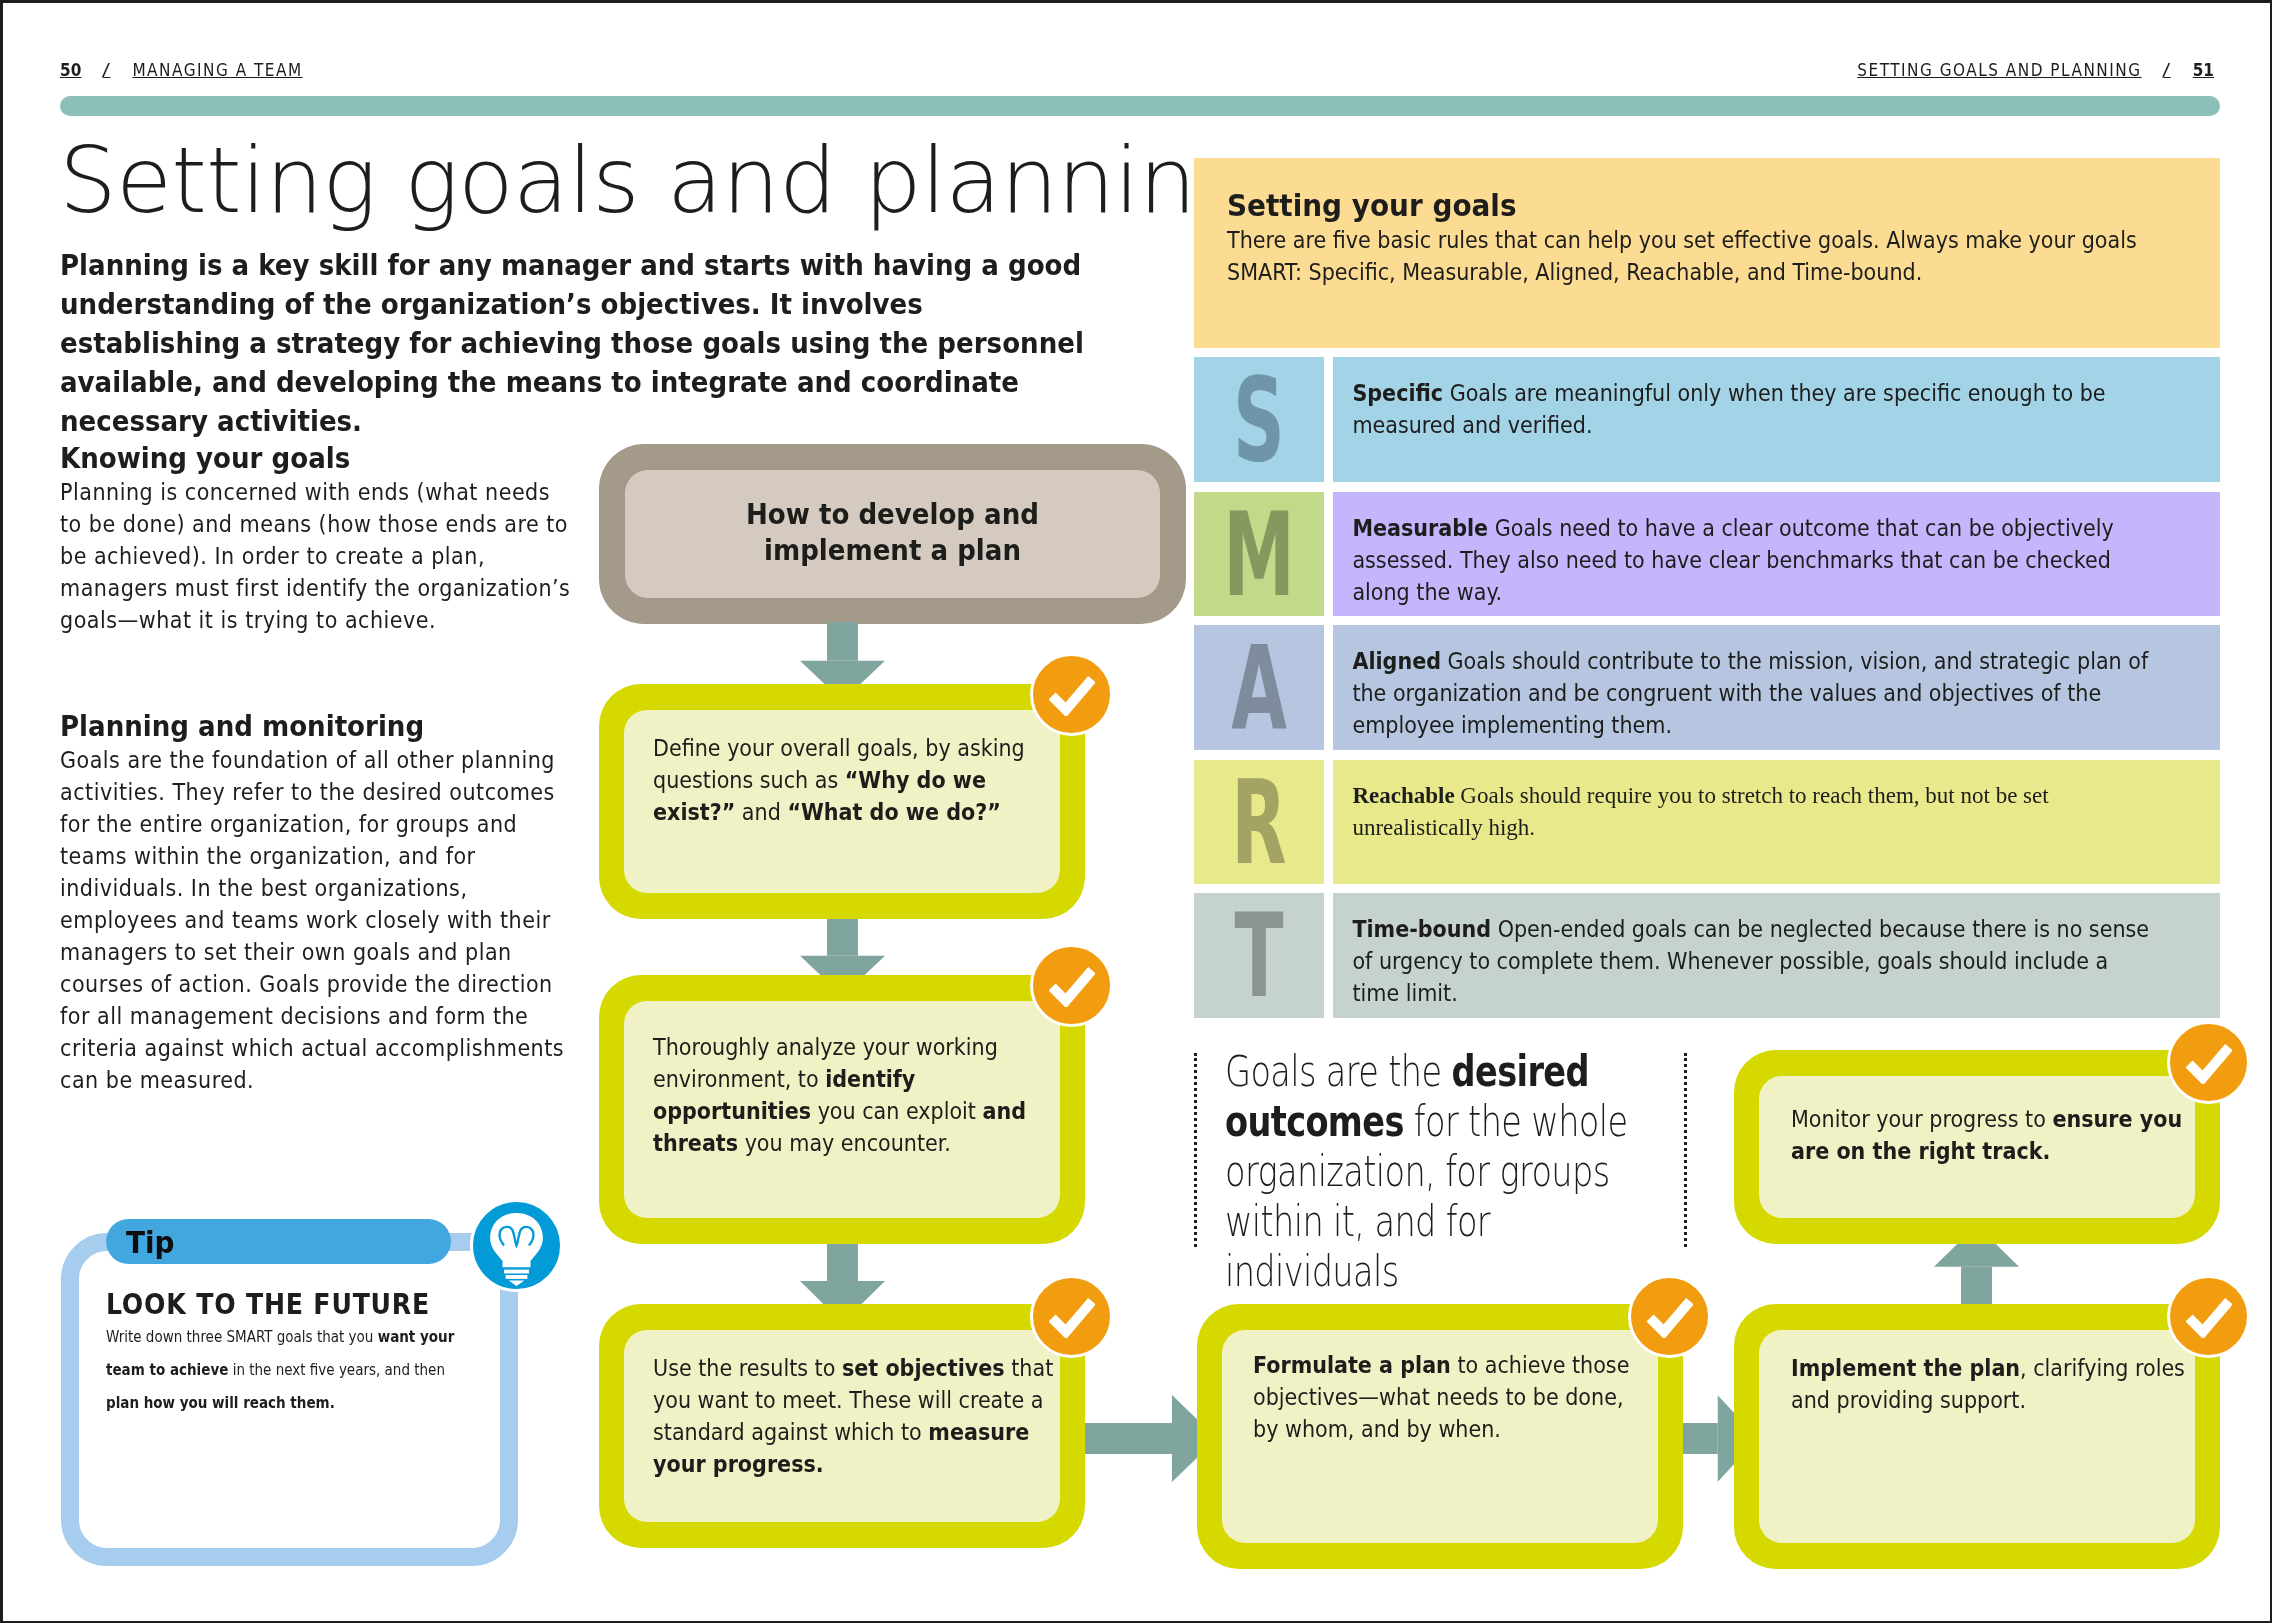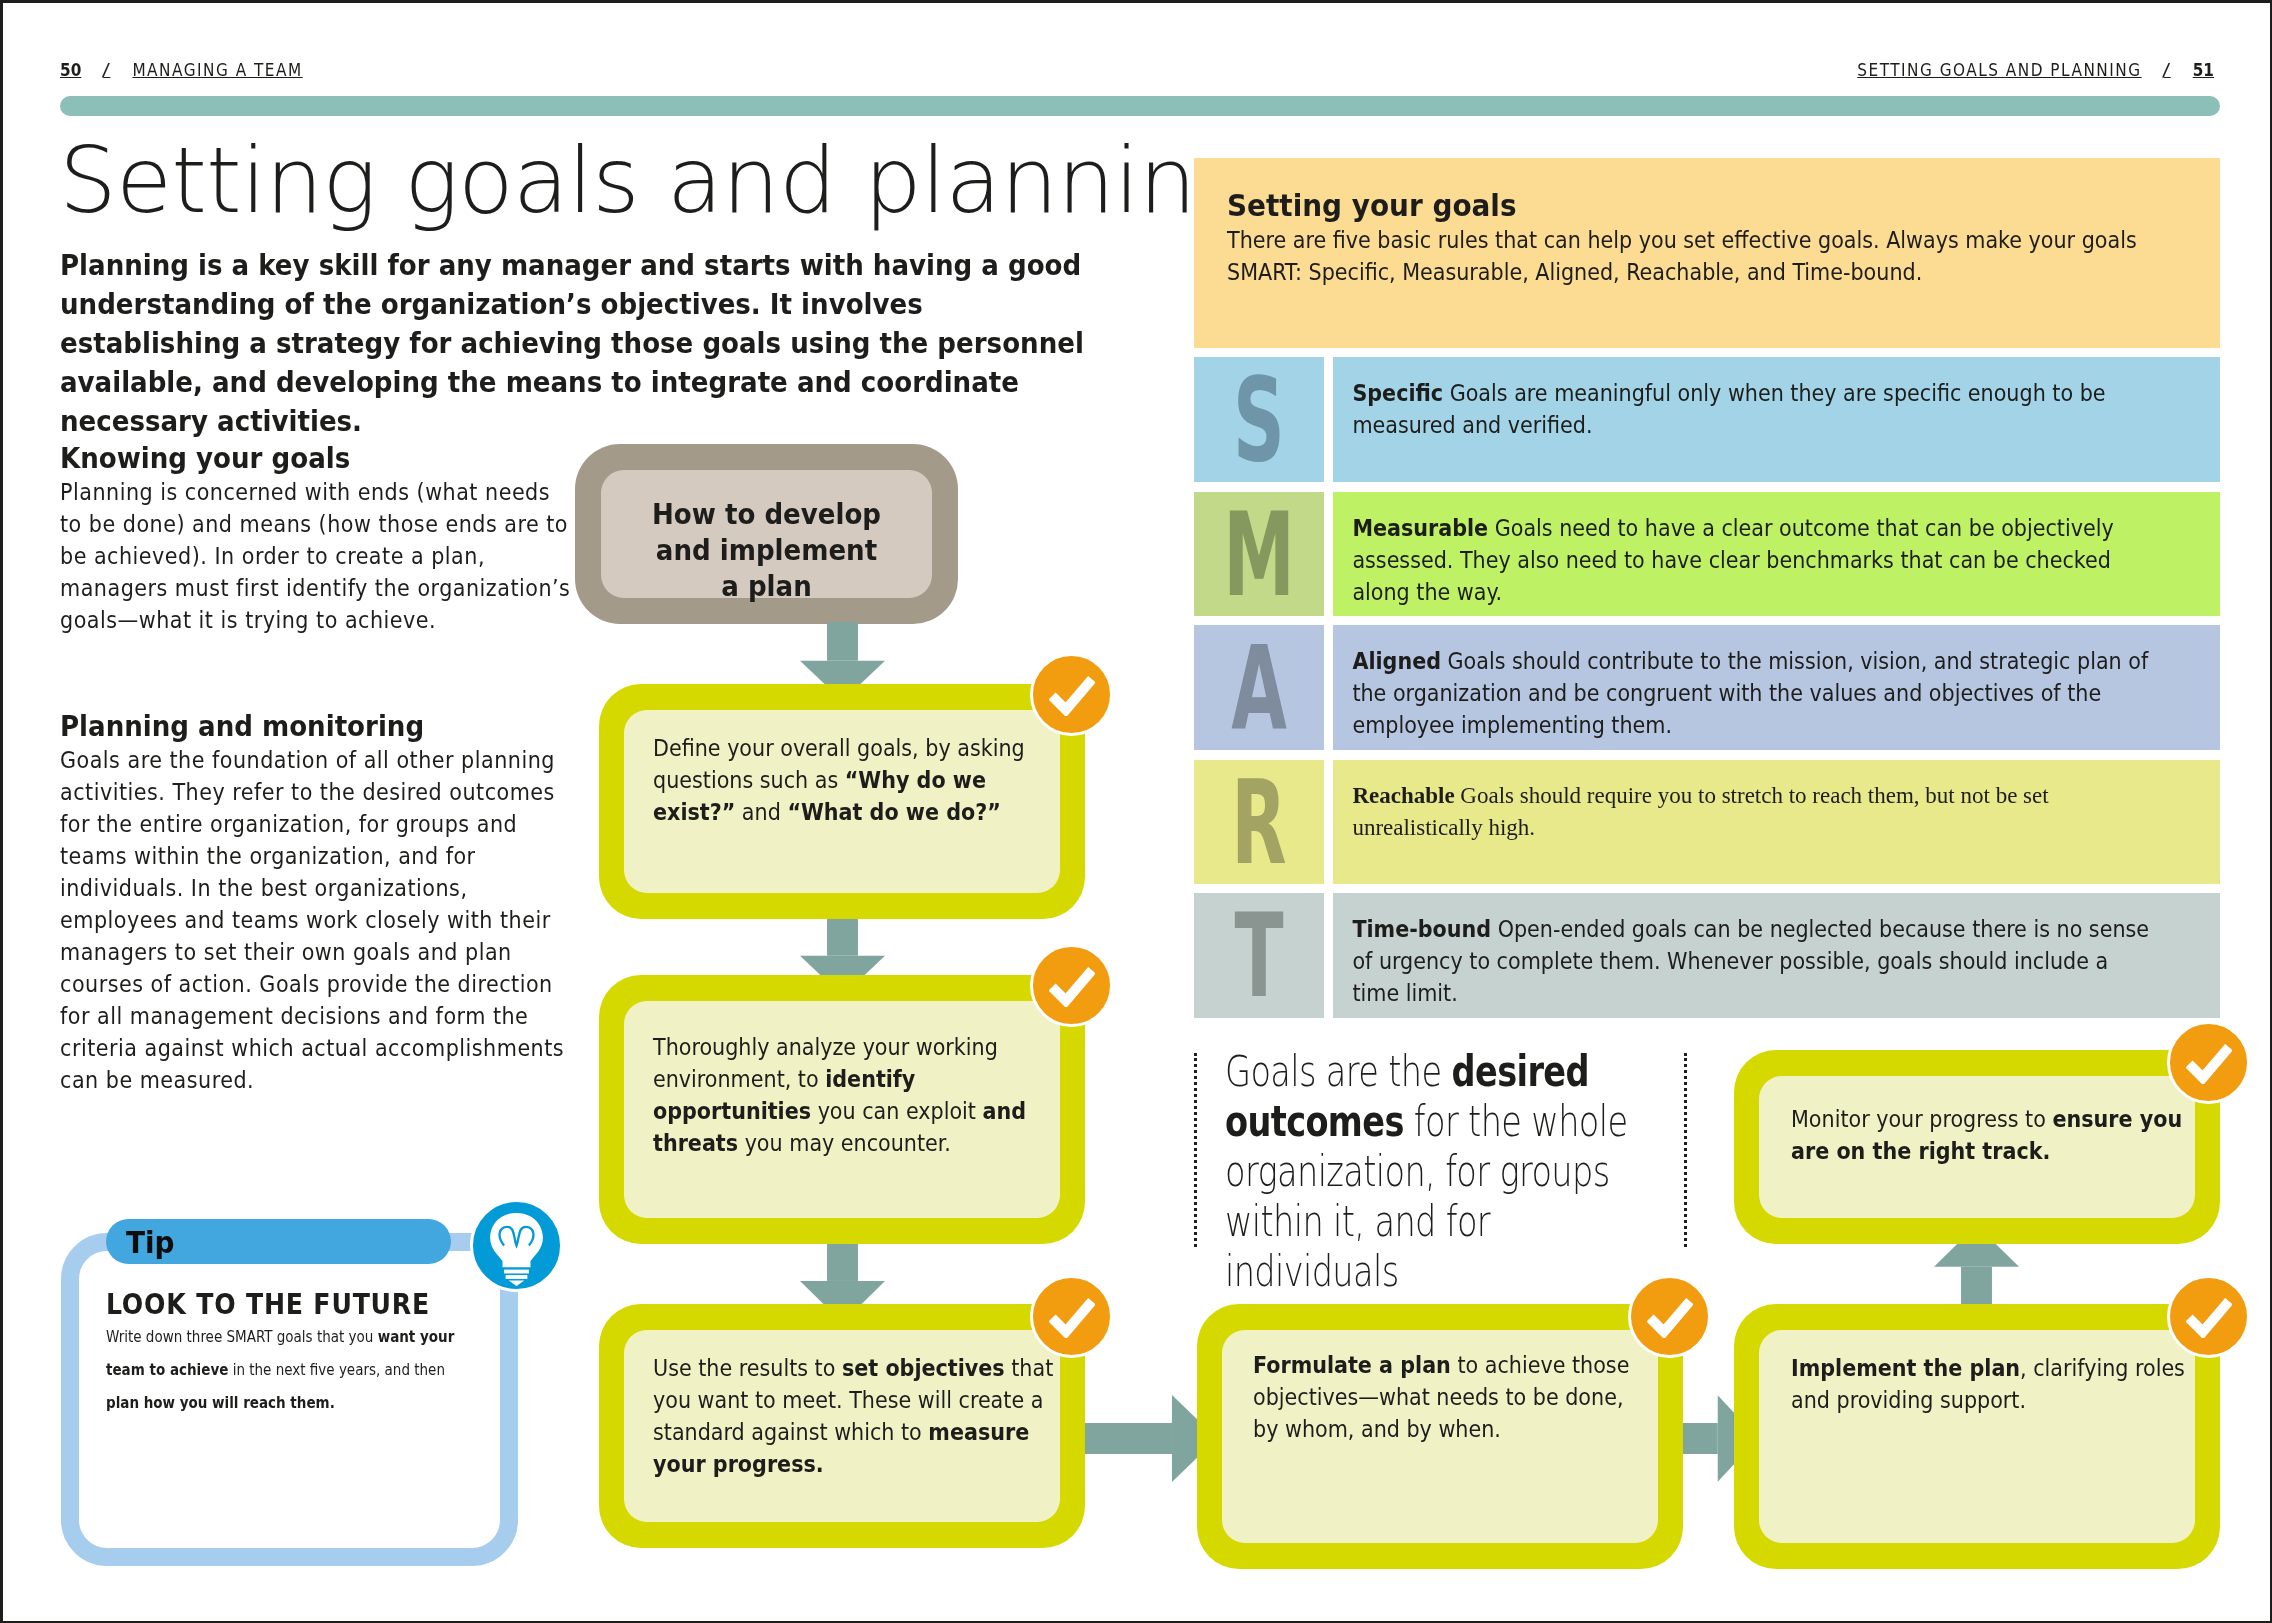--- a/index.html
+++ b/index.html
@@ -30,21 +30,21 @@
   .tip-tab span { position: absolute; left: 20px; top: 4.6px; font-size: 31px; font-weight: 800; color: #0d0d0d; }
   .tip-bulb { left: 467px; top: 1196px; width: 87px; height: 87px; border-radius: 50%; background: #039bd7; border: 3.1px solid #fff; }
   .tip-body { left: 103px; top: 1285px; width: 364px; }
   .tip-heading { font-size: 28px; font-weight: 700; letter-spacing: 0.8px; line-height: 33px; }
   .tip-text { font-size: 15px; line-height: 33px; }
 
   
   .fbox { position: absolute; background: #d6d900; border-radius: 42px; box-sizing: border-box; }
   .fbox .inner { position: absolute; left: 25px; top: 26px; right: 25px; bottom: 26px; background: #f1f1c6; border-radius: 23px; }
   .fbox .txt { position: absolute; left: 54px; top: 51px; right: 31px; font-size: 23px; line-height: 32px; color: #1d1d1b; }
-  .hbox { position: absolute; left: 572px; top: 441px; width: 383px; height: 180px; background: #a39a8a; border-radius: 45px; }
+  .hbox { position: absolute; left: 596px; top: 441px; width: 587px; height: 180px; background: #a39a8a; border-radius: 45px; }
   .hbox .inner { position: absolute; left: 25.6px; top: 25.6px; right: 25.6px; bottom: 25.6px; background: #d5cabf; border-radius: 23px; }
   .hbox .txt { position: absolute; left: 0; right: 0; top: 52px; text-align: center; font-size: 29px; font-weight: 800; line-height: 36px; }
 
   .check { position: absolute; width: 77px; height: 77px; border-radius: 50%; background: #f29c10; border: 3.9px solid #fff; box-sizing: content-box; }
   .check svg { position: absolute; left: 15.5px; top: 17px; }
 
   .arrow-down { position: absolute; }
   .arrow-right { position: absolute; }
 
   
@@ -200,21 +200,21 @@
       <span style="color: rgb(111, 150, 168);">S</span>
     </div>
   <div class="sbody" style="background: rgb(162, 211, 231);">
       <div class="txt"><b>Specific</b><span> Goals are meaningful only when they are specific enough to be measured and verified.</span></div>
     </div>
 </div>
 <div class="srow" style="top:489px; height:124px;">
   <div class="sletter" style="background: rgb(194, 217, 138);">
       <span style="color: rgb(133, 152, 93);">M</span>
     </div>
-  <div class="sbody" style="background: #bef264;">
+  <div class="sbody" style="background: #c4b5fd;">
       <div class="txt"><b>Measurable</b><span> Goals need to have a clear outcome that can be objectively assessed. They also need to have clear benchmarks that can be checked along the way.</span></div>
     </div>
 </div>
 <div class="srow" style="top:622px; height:125px;">
   <div class="sletter" style="background: rgb(182, 198, 224);">
       <span style="color: rgb(126, 140, 158);">A</span>
     </div>
   <div class="sbody" style="background: rgb(182, 198, 224);">
       <div class="txt"><b>Aligned</b><span> Goals should contribute to the mission, vision, and strategic plan of the organization and be congruent with the values and objectives of the employee implementing them.</span></div>
     </div>

